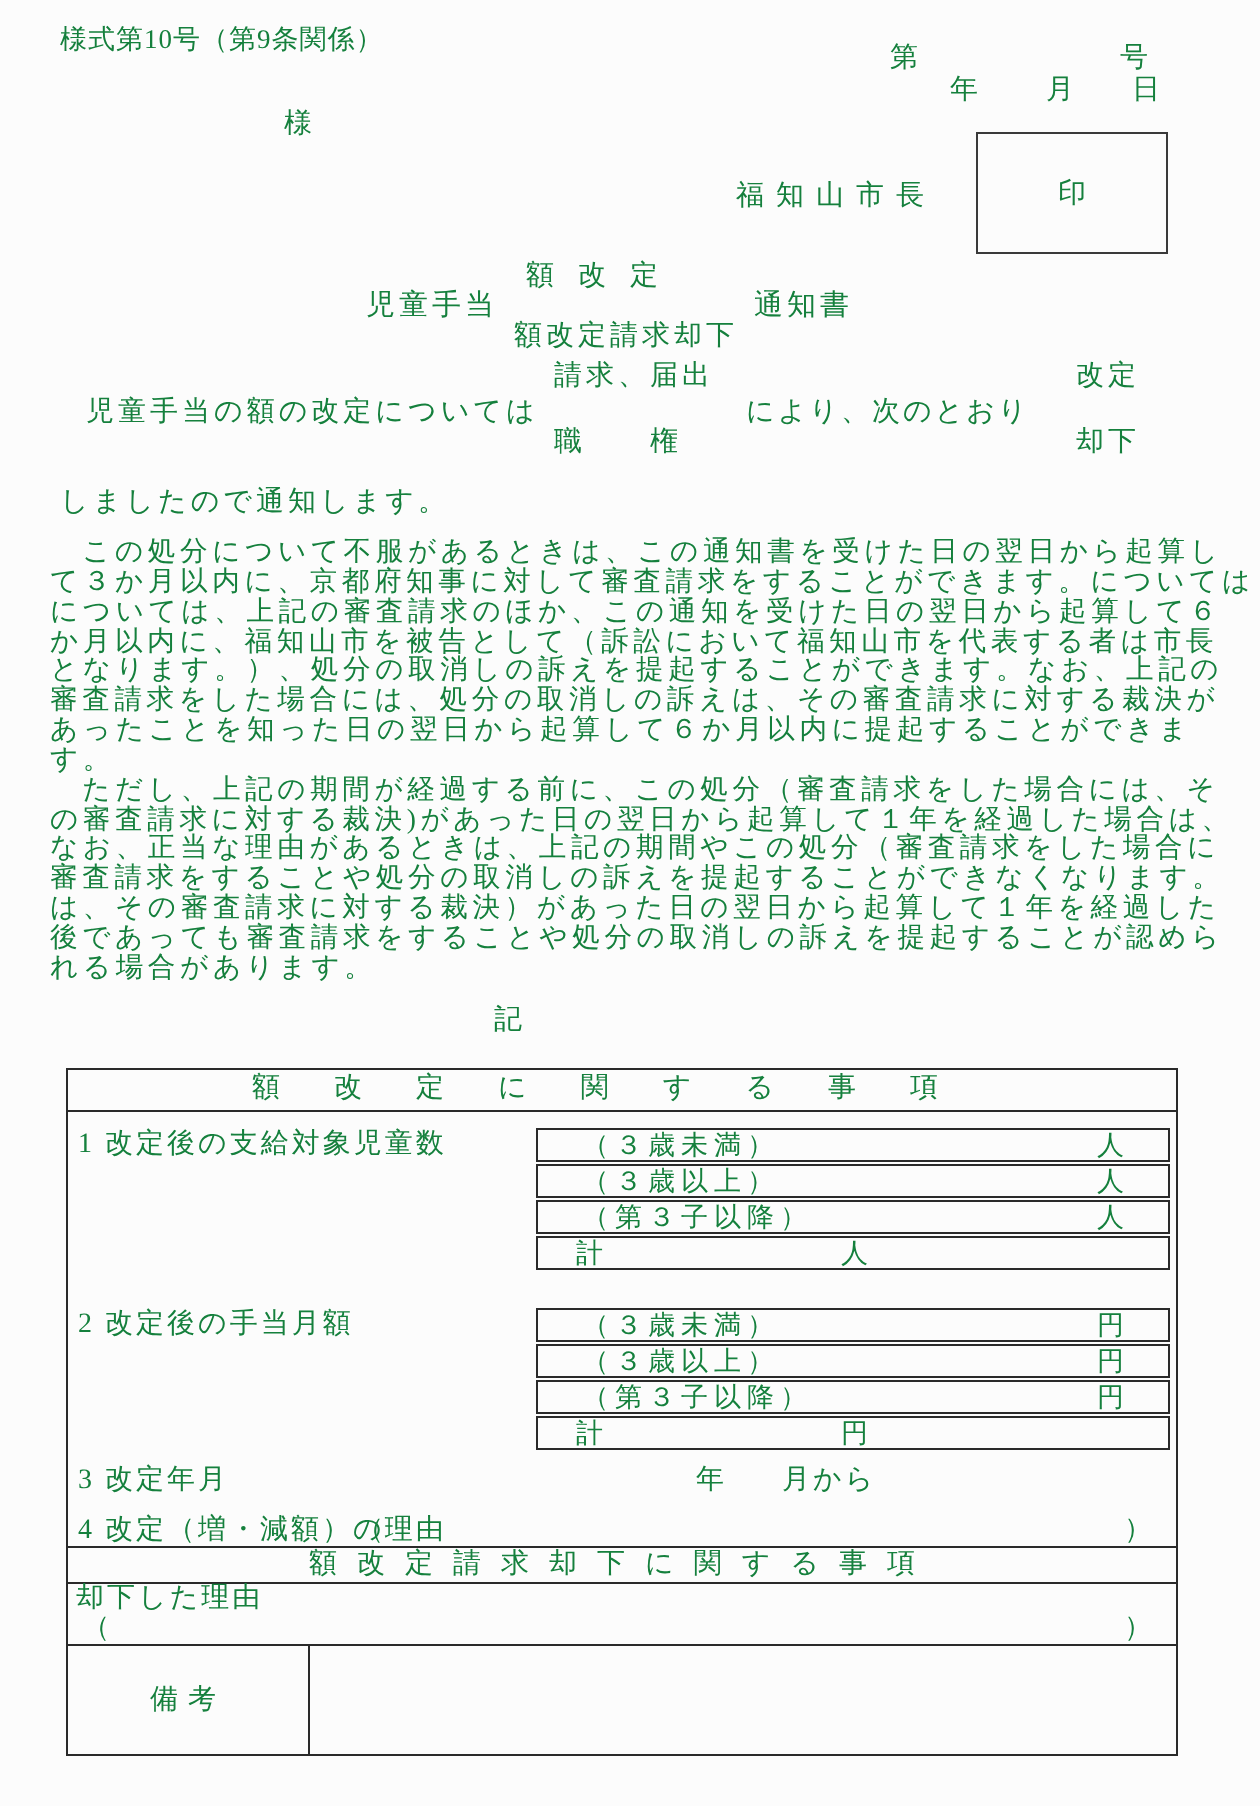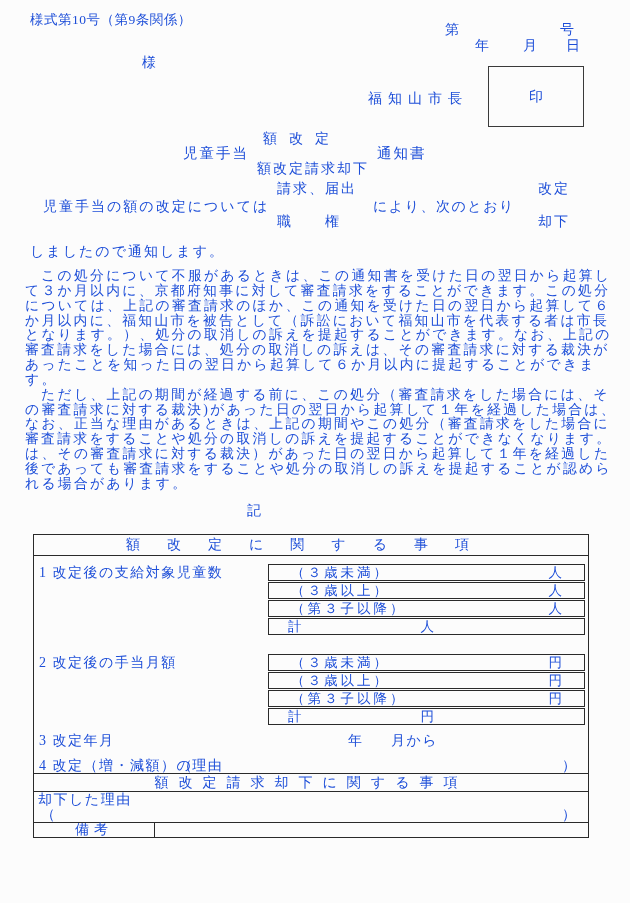--- a/index.html
+++ b/index.html
@@ -1,32 +1,32 @@
 <!DOCTYPE html>
 <html><head>
 <meta charset="utf-8">
 <style>
   html,body{margin:0;padding:0;background:#e8e8e8;}
   .page{
     position:relative;width:630px;height:903px;background:#fcfcfc;
     font-family:"Liberation Serif","DejaVu Serif",serif;
-    color:#1d4ed8;overflow:hidden;
+    color:#15803d;overflow:hidden;
   }
   .abs{position:absolute;line-height:1.1;white-space:pre;font-size:14px;letter-spacing:2px;}
   .tight{letter-spacing:0.5px;}
   .seal-box{
     position:absolute;left:488px;top:66px;width:96px;height:61px;
     border:1px solid #3a3a3a;box-sizing:border-box;
     display:flex;align-items:center;justify-content:center;
     font-size:14px;
   }
   .body-block{position:absolute;left:25px;top:269px;width:595px;}
   .body-line{font-size:13.8px;letter-spacing:2.3px;line-height:14.85px;height:14.85px;white-space:pre;}
   .main-table{
-    position:absolute;left:33px;top:534px;width:556px;height:304px;
+    position:absolute;left:33px;top:534px;width:556px;height:344px;
     border:1px solid #2a2a2a;box-sizing:border-box;
   }
   .t-content{position:relative;width:100%;height:100%;}
   .t-header1{
     position:absolute;left:0;right:0;top:0;height:20px;line-height:20px;
     border-bottom:1px solid #2a2a2a;text-align:center;
     font-size:14px;letter-spacing:27px;white-space:pre;
   }
   .t-header2{
     position:absolute;left:0;right:0;top:238px;height:17px;line-height:17px;
@@ -85,21 +85,21 @@
   <span class="abs" style="left:43px;top:199px;">児童手当の額の改定については</span>
   <span class="abs" style="left:277px;top:181px;">請求、届出</span>
   <span class="abs" style="left:277px;top:214px;">職　　権</span>
   <span class="abs" style="left:373px;top:199px;letter-spacing:1.5px;">により、次のとおり</span>
   <span class="abs" style="left:538px;top:181px;">改定</span>
   <span class="abs" style="left:538px;top:214px;">却下</span>
   <span class="abs" style="left:30px;top:244px;">しましたので通知します。</span>
 
   <div class="body-block">
     <div class="body-line">　この処分について不服があるときは、この通知書を受けた日の翌日から起算し</div>
-    <div class="body-line">て３か月以内に、京都府知事に対して審査請求をすることができます。この処分</div>
+    <div class="body-line">て３か月以内に、京都府知事に対して審査請求をすることができます。については</div>
     <div class="body-line">については、上記の審査請求のほか、この通知を受けた日の翌日から起算して６</div>
     <div class="body-line">か月以内に、福知山市を被告として（訴訟において福知山市を代表する者は市長</div>
     <div class="body-line">となります。）、処分の取消しの訴えを提起することができます。なお、上記の</div>
     <div class="body-line">審査請求をした場合には、処分の取消しの訴えは、その審査請求に対する裁決が</div>
     <div class="body-line">あったことを知った日の翌日から起算して６か月以内に提起することができま</div>
     <div class="body-line">す。</div>
     <div class="body-line">　ただし、上記の期間が経過する前に、この処分（審査請求をした場合には、そ</div>
     <div class="body-line">の審査請求に対する裁決)があった日の翌日から起算して１年を経過した場合は、</div>
     <div class="body-line">なお、正当な理由があるときは、上記の期間やこの処分（審査請求をした場合に</div>
     <div class="body-line">審査請求をすることや処分の取消しの訴えを提起することができなくなります。</div>

